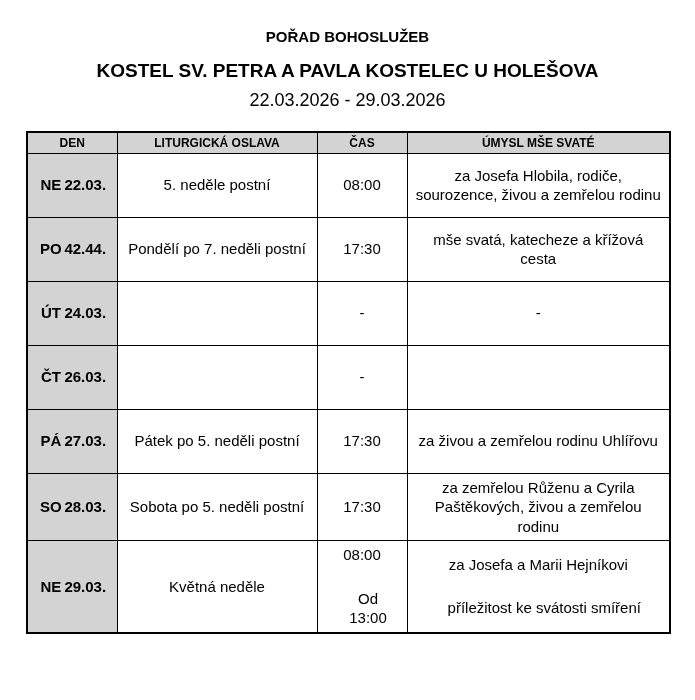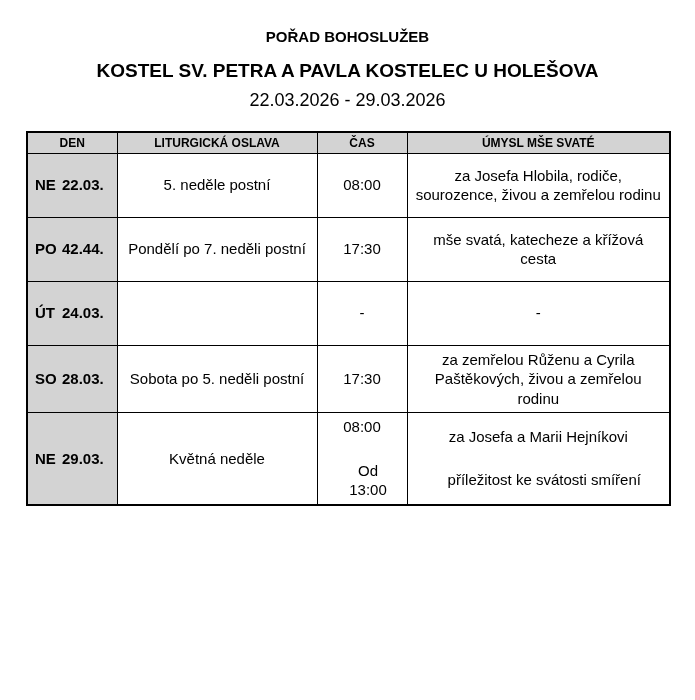--- a/index.html
+++ b/index.html
@@ -39,21 +39,21 @@
     line-height: 1.3;
     text-align: center;
     vertical-align: middle;
     height: 64px;
     padding: 4px 8px;
   }
   tbody tr:last-child td { height: 86px; }
   .day-cell {
     background: var(--header-bg, #d3d3d3);
     font-weight: bold;
-    text-align: left;
+    text-align: center;
     padding-left: 7px;
   }
   .day-abbr { display: inline-block; min-width: 27px; }
   .multi div + div { margin-top: 24px; margin-left: 12px; }
 </style>
 </head>
 <body>
 
 <div class="doc">
   <div class="titles">
@@ -102,20 +102,40 @@
           <td class="day-cell"><span class="day-abbr">ÚT</span><span class="day-date">24.03.</span></td>
           <td class="cel-cell"></td>
           <td class="time-cell">
             <div>-</div>
           </td>
           <td class="intention-cell">
             <div>-</div>
           </td>
         </tr>
         <tr>
+          <td class="day-cell"><span class="day-abbr">ČT</span><span class="day-date">26.03.</span></td>
+          <td class="cel-cell"></td>
+          <td class="time-cell">
+            <div>-</div>
+          </td>
+          <td class="intention-cell">
+            <div></div>
+          </td>
+        </tr>
+        <tr>
+          <td class="day-cell"><span class="day-abbr">PÁ</span><span class="day-date">27.03.</span></td>
+          <td class="cel-cell">Pátek po 5. neděli postní</td>
+          <td class="time-cell">
+            <div>17:30</div>
+          </td>
+          <td class="intention-cell">
+            <div>za živou a zemřelou rodinu Uhlířovu</div>
+          </td>
+        </tr>
+        <tr>
           <td class="day-cell"><span class="day-abbr">SO</span><span class="day-date">28.03.</span></td>
           <td class="cel-cell">Sobota po 5. neděli postní</td>
           <td class="time-cell">
             <div>17:30</div>
           </td>
           <td class="intention-cell">
             <div>za zemřelou Růženu a Cyrila Paštěkových, živou a zemřelou rodinu</div>
           </td>
         </tr>
         <tr>

